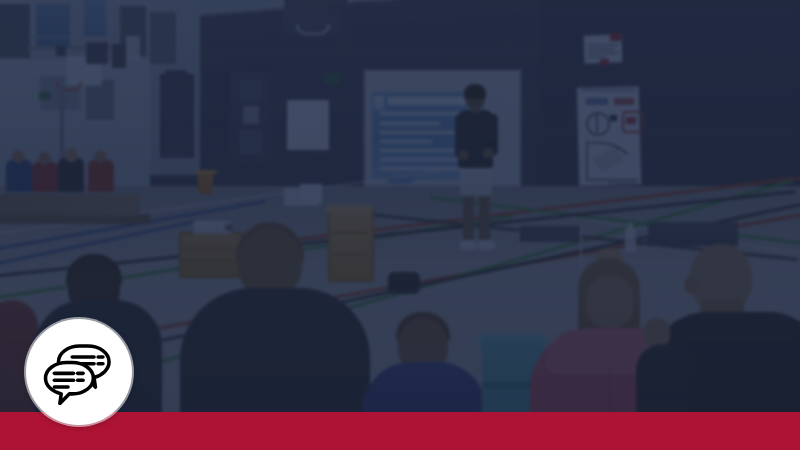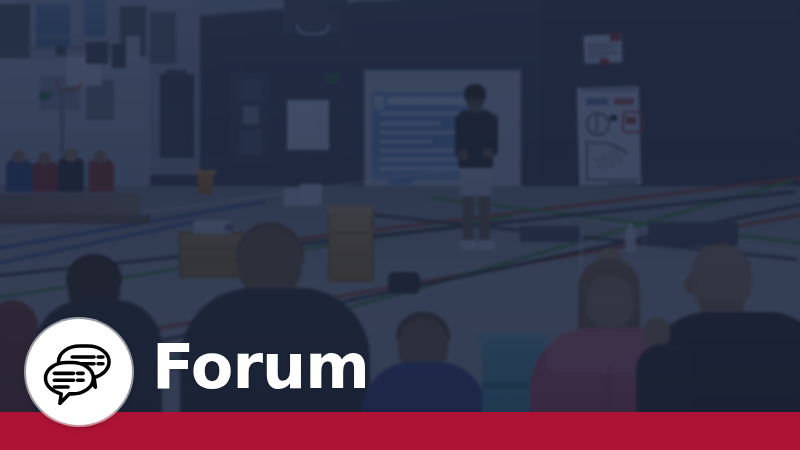--- a/index.html
+++ b/index.html
@@ -666,15 +666,14 @@
             <line x1="58" y1="50" x2="66" y2="50"></line>
             <line x1="24" y1="60" x2="52" y2="60"></line>
             <line x1="58" y1="60" x2="66" y2="60"></line>
             <line x1="24" y1="70" x2="44" y2="70"></line>
           </g>
         </g>
       </svg>
     </div>
   </div>
 
-  <div class="title">Forum</div>
 
 </div>
 
 </body></html>

